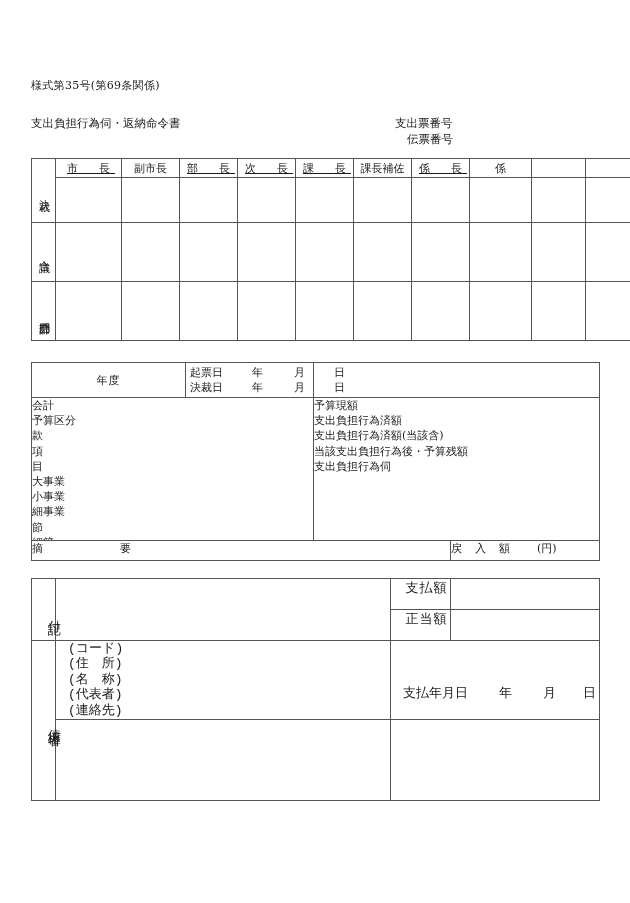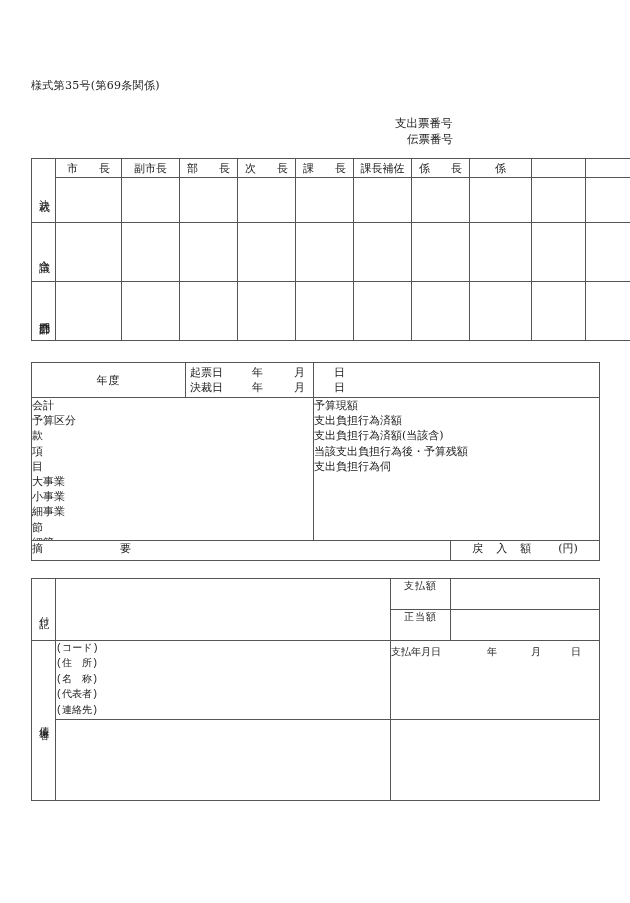--- a/index.html
+++ b/index.html
@@ -73,21 +73,21 @@
   .vlabel span {
     display: inline-block;
     writing-mode: vertical-rl;
     text-orientation: upright;
     line-height: 1.45;
     letter-spacing: 2px;
   }
   .vlabel.tight span { letter-spacing: 0px; line-height: 1.15; }
 
   
-  .spaced { letter-spacing: 5px; text-indent: 5px; }
+  .spaced { letter-spacing: 5px; text-indent: 5px; text-decoration: underline; }
 
   
   #approval-table { left: 31px; top: 158px; width: 568px; }
   #approval-table td.hdr {
     height: 18px;
     text-align: center;
     vertical-align: middle;
     font-size: 11px;
     border-bottom: 1px solid #555;
   }
@@ -121,42 +121,43 @@
 
   
   #summary-table { left: 31px; top: 540px; width: 568px; }
   #summary-table td { font-size: 11px; }
   .tekiyo {
     text-align: left;
     vertical-align: middle;
     letter-spacing: 1px;
   }
   .tekiyo .a { display: inline-block; padding-right: 76px; }
-  .refund-hd { text-align: center; vertical-align: middle; letter-spacing: 1px; }
+  .refund-hd { vertical-align: middle; letter-spacing: 1px; }
   .refund-hd .money { padding-left: 26px; letter-spacing: 0; }
 
   
   #footer-table { left: 31px; top: 578px; width: 568px; }
-  #footer-table td { font-size: 10px; }
+  #footer-table td { font-size: 13px; padding-left: 12px; }
   .amt-lbl { text-align: center; vertical-align: middle; letter-spacing: 1px; }
   .paydate { padding-left: 6px; vertical-align: middle; white-space: nowrap; }
-  .paydate .lbl { display: inline-block; width: 96px; }
+  .paydate .lbl { display: inline-block; width: 96px; margin-top: 39px; }
   .paydate .y { display: inline-block; width: 44px; }
   .paydate .m { display: inline-block; width: 40px; }
   .creditor-list { padding: 2px 0 2px 8px; line-height: 15.4px; }
   .creditor-list div { white-space: nowrap; font-family: Liberation Mono, monospace; }
 </style>
 </head>
 <body>
 
 <div class="page">
 
   <div class="form-no">様式第35号(第69条関係)</div>
 
   <div class="doc-title-block">
+    <div>支出負担行為伺・返納命令書</div>
   </div>
 
   <div class="slip-no-block">
     <div>支出票番号</div>
     <div class="indent">伝票番号</div>
   </div>
 
   <table class="tbl" id="approval-table">
     <colgroup>
       <col style="width:24px">

